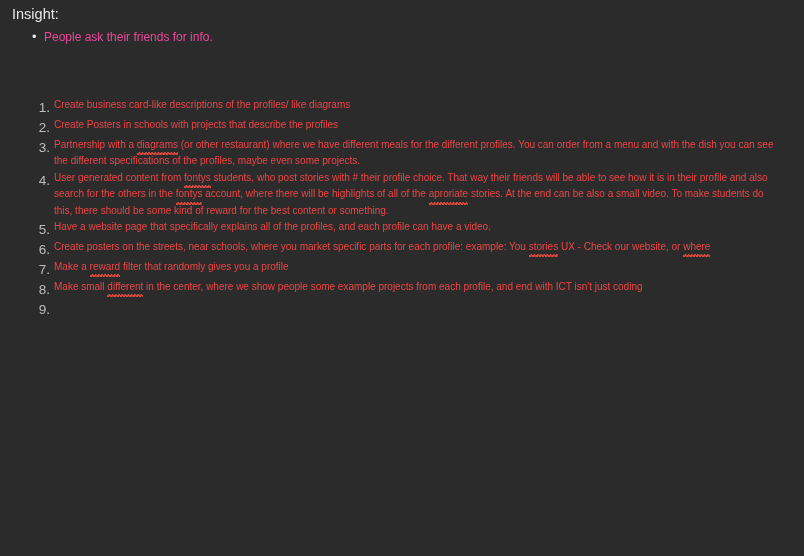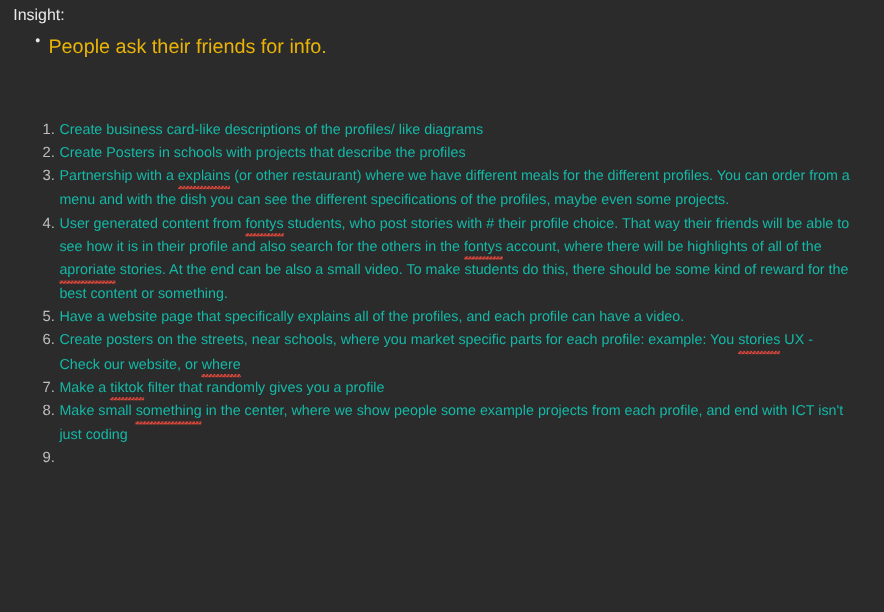--- a/index.html
+++ b/index.html
@@ -29,22 +29,22 @@
     margin: 0 0 2px 2px;
     line-height: 1.5;
   }
   .bullet-list {
     list-style: none;
     margin: 0;
     padding: 0 0 0 22px;
   }
   .bullet-list li {
     position: relative;
-    font-size: 18px;
-    color: #eab308;
+    font-size: 12px;
+    color: #ec4899;
     line-height: 1.6;
     padding-left: 12px;
   }
   .bullet-list li::before {
     content: "\2022";
     position: absolute;
     left: 0;
     top: -1px;
     color: #e8e8e8;
     font-size: 13px;
@@ -56,22 +56,22 @@
     list-style: none;
     counter-reset: item;
     margin: 0;
     padding: 0;
   }
   ol.numbered > li {
     counter-increment: item;
     position: relative;
     padding-left: 44px;
     margin-bottom: 0px;
-    font-size: 13px;
-    color: #14b8a6;
+    font-size: 10px;
+    color: #ef4444;
     line-height: 1.64;
     min-height: 20px;
   }
   ol.numbered > li::before {
     content: counter(item) ".";
     position: absolute;
     left: 20px;
     top: 0;
     width: 20px;
     text-align: right;
@@ -103,22 +103,22 @@
 
   <ul class="bullet-list">
     <li>People ask their friends for info.</li>
   </ul>
 
   <div class="spacer"></div>
 
   <ol class="numbered" id="numbered-list">
       <li>Create business card-like descriptions of the profiles/ like diagrams</li>
       <li>Create Posters in schools with projects that describe the profiles</li>
-      <li>Partnership with a <span class="sp2">explains</span> (or other restaurant) where we have different meals for the different profiles. You can order from a menu and with the dish you can see the different specifications of the profiles, maybe even some projects.</li>
+      <li>Partnership with a <span class="sp2">diagrams</span> (or other restaurant) where we have different meals for the different profiles. You can order from a menu and with the dish you can see the different specifications of the profiles, maybe even some projects.</li>
       <li>User generated content from <span class="sp2">fontys</span> students, who post stories with # their profile choice. That way their friends will be able to see how it is in their profile and also search for the others in the <span class="sp2">fontys</span> account, where there will be highlights of all of the <span class="sp2">aproriate</span> stories. At the end can be also a small video. To make students do this, there should be some kind of reward for the best content or something.</li>
       <li>Have a website page that specifically explains all of the profiles, and each profile can have a video.</li>
       <li>Create posters on the streets, near schools, where you market specific parts for each profile: example: You <span class="sp2">stories</span> UX - Check our website, or <span class="sp2">where</span></li>
-      <li>Make a <span class="sp2">tiktok</span> filter that randomly gives you a profile</li>
-      <li>Make small <span class="sp2">something</span> in the center, where we show people some example projects from each profile, and end with ICT isn't just coding</li>
+      <li>Make a <span class="sp2">reward</span> filter that randomly gives you a profile</li>
+      <li>Make small <span class="sp2">different</span> in the center, where we show people some example projects from each profile, and end with ICT isn't just coding</li>
       <li></li>
     </ol>
 
 </div>
 
 </body></html>

